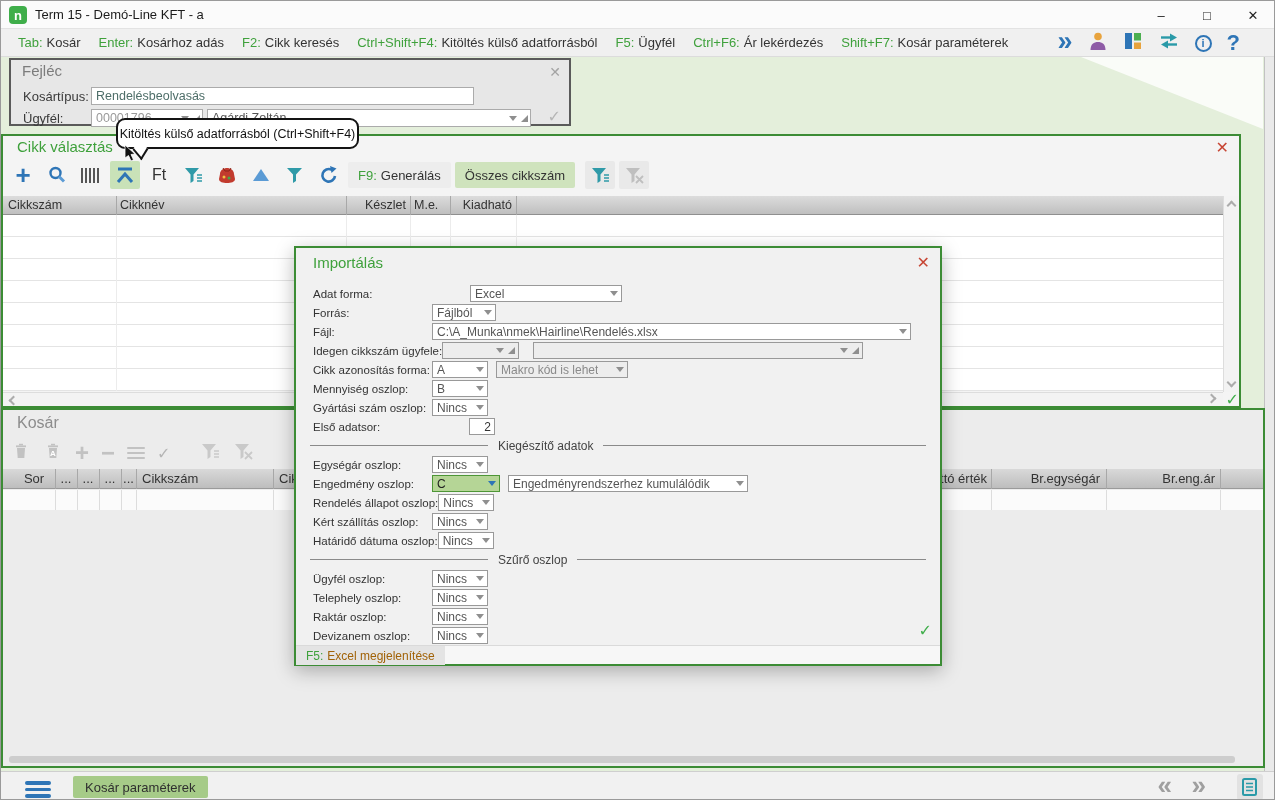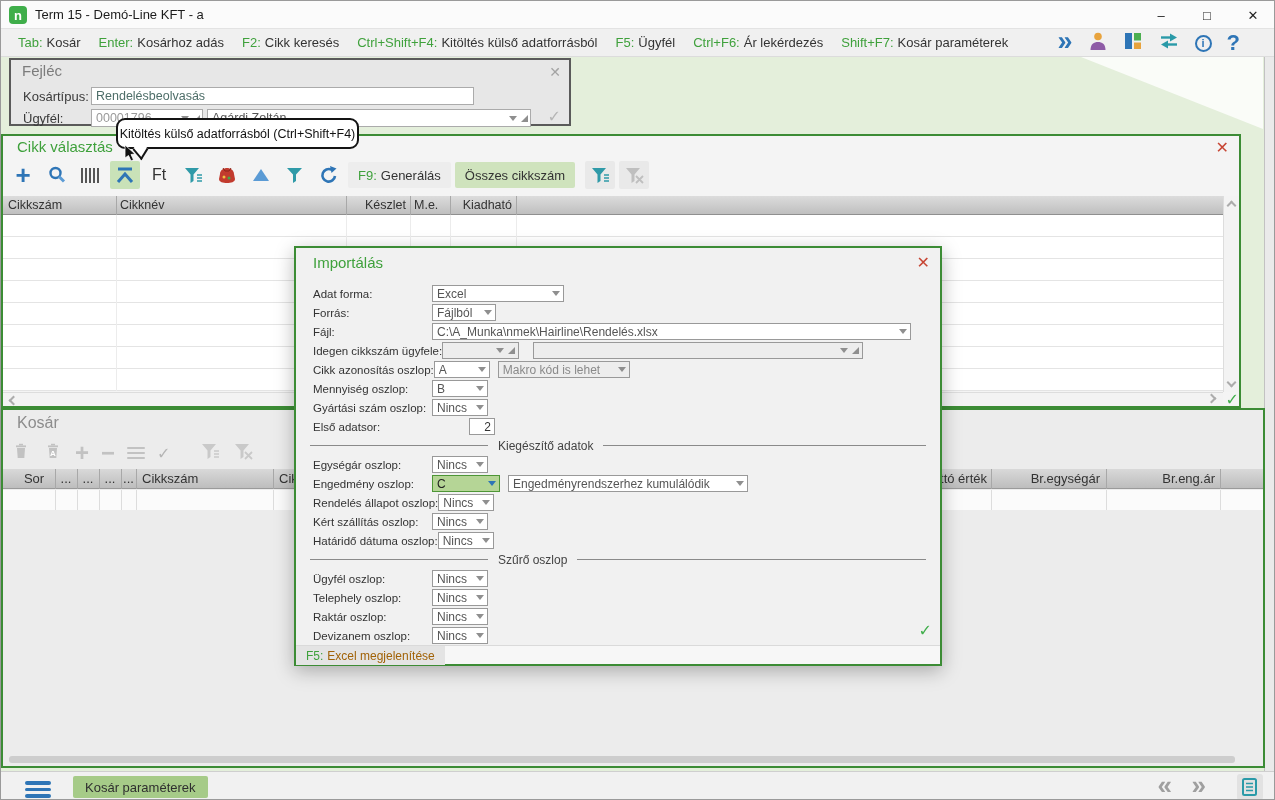--- a/index.html
+++ b/index.html
@@ -420,21 +420,21 @@
   </div>
 
   <div class="dialog">
     <div class="dlg-head">
       <div class="dlg-title">Importálás</div>
       <span class="abs redx" style="right:10px;top:7px;">✕</span>
     </div>
 
     <div class="irow">
         <span class="ilbl">Adat forma:</span>
-      <span class="combo" style="width:132px;">
+      <span class="combo" style="width:152px;margin-left:38px;">
           <span class="cv">Excel</span>
           <span class="arr"></span>
         </span>
     </div>
     <div class="irow">
         <span class="ilbl">Forrás:</span>
       <span class="combo" style="width:64px;justify-content:space-between;">
           <span class="cv">Fájlból</span>
           <span class="arr"></span>
         </span>
@@ -457,21 +457,21 @@
         </span>
       <span class="combo dim" style="width:330px;margin-left:14px;">
           <span class="cv"></span>
           <span style="display:flex;align-items:center;">
             <span class="arr"></span>
             <span class="corner"></span>
           </span>
         </span>
     </div>
     <div class="irow">
-        <span class="ilbl">Cikk azonosítás oszlop:</span>
+        <span class="ilbl">Cikk azonosítás forma:</span>
       <span class="combo" style="width:56px;">
           <span class="cv">A</span>
           <span class="arr"></span>
         </span>
       <span class="combo dim" style="width:132px;margin-left:8px;">
           <span class="cv">Makro kód is lehet</span>
           <span class="arr"></span>
         </span>
     </div>
     <div class="irow">

